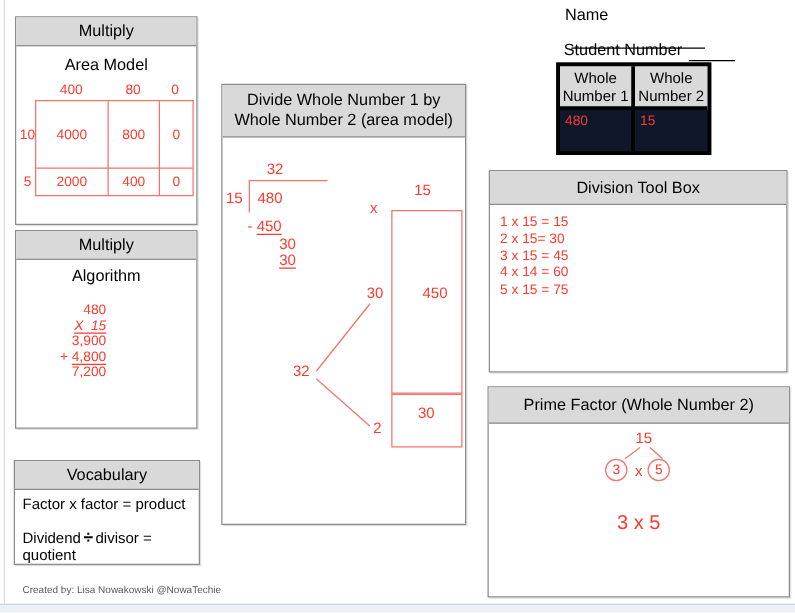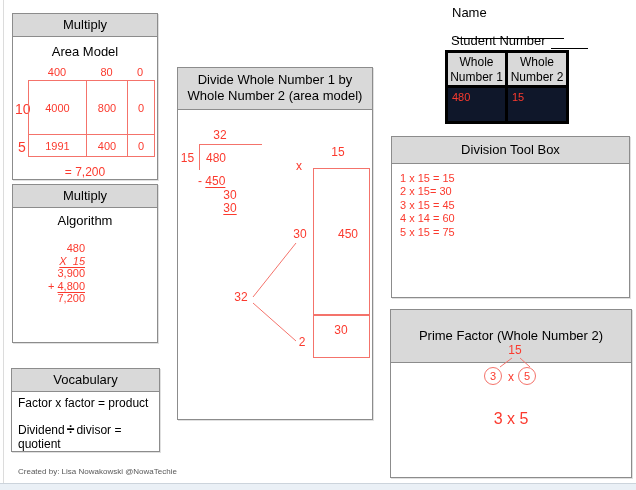--- a/index.html
+++ b/index.html
@@ -5,21 +5,21 @@
   html,body{margin:0;padding:0;background:#fff;}
   body{font-family:"Liberation Sans", sans-serif; width:636px; height:490px; overflow:hidden; position:relative;}
   .sheet{position:absolute; left:0; top:0; width:592px; height:490px; background:#ffffff;}
   .abs{position:absolute;}
   .edge-left{left:3px; top:0; height:483px; border-left:1px solid #dcdcdc;}
   .bottom-strip{left:0; top:483px; width:636px; height:7px; background:#eaf0f6; border-top:1px solid #ccd4dc;}
 
   .panel{position:absolute; background:#fff; border:1px solid #8c8c8c; box-shadow:1px 1px 0 rgba(0,0,0,0.12); box-sizing:border-box;}
   .panel-header{background:#d9d9d9; border-bottom:1px solid #8c8c8c; text-align:center; font-size:13px; color:#000; padding:3px 6px; box-sizing:border-box; line-height:1.25;}
   .subtitle{position:absolute; left:0; right:0; text-align:center; font-size:13px; color:#000;}
-  .rtxt{font-size:14px; color:#fb3a2e; line-height:1.1;}
+  .rtxt{font-size:11px; color:#fb3a2e; line-height:1.1;}
   .center{text-align:center;}
   .u{text-decoration:underline; text-underline-offset:2px;}
   .pre{white-space:pre;font-style:italic;}
 
   
   .am-collabels{display:flex;}
   .am-collabels span{display:block; text-align:center; font-size:11px; color:#fb3a2e;}
   .am-grid{display:grid; grid-template-columns:58px 41px 26px; grid-template-rows:54px 21px; border:1px solid #f4736b; box-sizing:content-box;}
   .am-grid .cell{display:flex; align-items:center; justify-content:center; font-size:11px; color:#fb3a2e;}
   .am-grid .br{border-right:1px solid #f4736b;}
@@ -70,25 +70,24 @@
       <span style="width:58px;">400</span>
       <span style="width:41px;">80</span>
       <span style="width:26px;">0</span>
     </div>
     <div class="abs rtxt" style="left:2px; top:88px; width:14px; text-align:center;">10</div>
     <div class="abs rtxt" style="left:4px; top:126px; width:10px; text-align:center;">5</div>
     <div class="abs am-grid" style="left:15px; top:66px;">
       <div class="cell br bb">4000</div>
       <div class="cell br bb">800</div>
       <div class="cell bb">0</div>
-      <div class="cell br">1991</div>
+      <div class="cell br">2000</div>
       <div class="cell br">400</div>
       <div class="cell">0</div>
     </div>
-    <div class="abs rtxt center" style="left:0; right:0; top:152px; font-size:12px;">= 7,200</div>
   </section>
 
   <section class="panel" style="left:12px; top:184px; width:146px; height:159px;">
     <div class="panel-header">Multiply</div>
     <div class="subtitle" style="top:28px;">Algorithm</div>
     <div class="abs alg" style="left:26px; top:57px; width:46px;">
       <div>480</div>
       <div><span class="u pre">X  15</span></div>
       <div>3,900</div>
       <div><span>+</span> <span class="u">4,800</span></div>
@@ -153,21 +152,21 @@
     <div class="abs" style="left:8px; top:35px;">
       <div class="tb-line">1 x 15 = 15</div>
       <div class="tb-line">2 x 15= 30</div>
       <div class="tb-line">3 x 15 = 45</div>
       <div class="tb-line">4 x 14 = 60</div>
       <div class="tb-line">5 x 15 = 75</div>
     </div>
   </section>
 
   <section class="panel" style="left:390px; top:309px; width:242px; height:169px;">
-    <div class="panel-header" style="padding:18px 6px;">Prime Factor (Whole Number 2)</div>
+    <div class="panel-header" style="padding:6px 6px;">Prime Factor (Whole Number 2)</div>
     <svg class="overlay" width="242" height="169" viewBox="0 0 242 169">
       <line x1="121" y1="48" x2="109" y2="57" stroke="#f4736b" stroke-width="1"></line>
       <line x1="129" y1="48" x2="139" y2="57" stroke="#f4736b" stroke-width="1"></line>
     </svg>
     <div class="abs rtxt" style="left:110px; top:34px; width:28px; text-align:center; font-size:12px;">15</div>
     <div class="factor-circle" style="left:93px; top:57px;">
         <span>3</span>
       </div>
     <div class="abs rtxt" style="left:112px; top:61px; width:16px; text-align:center; font-size:12px;">x</div>
     <div class="factor-circle" style="left:127px; top:57px;">

